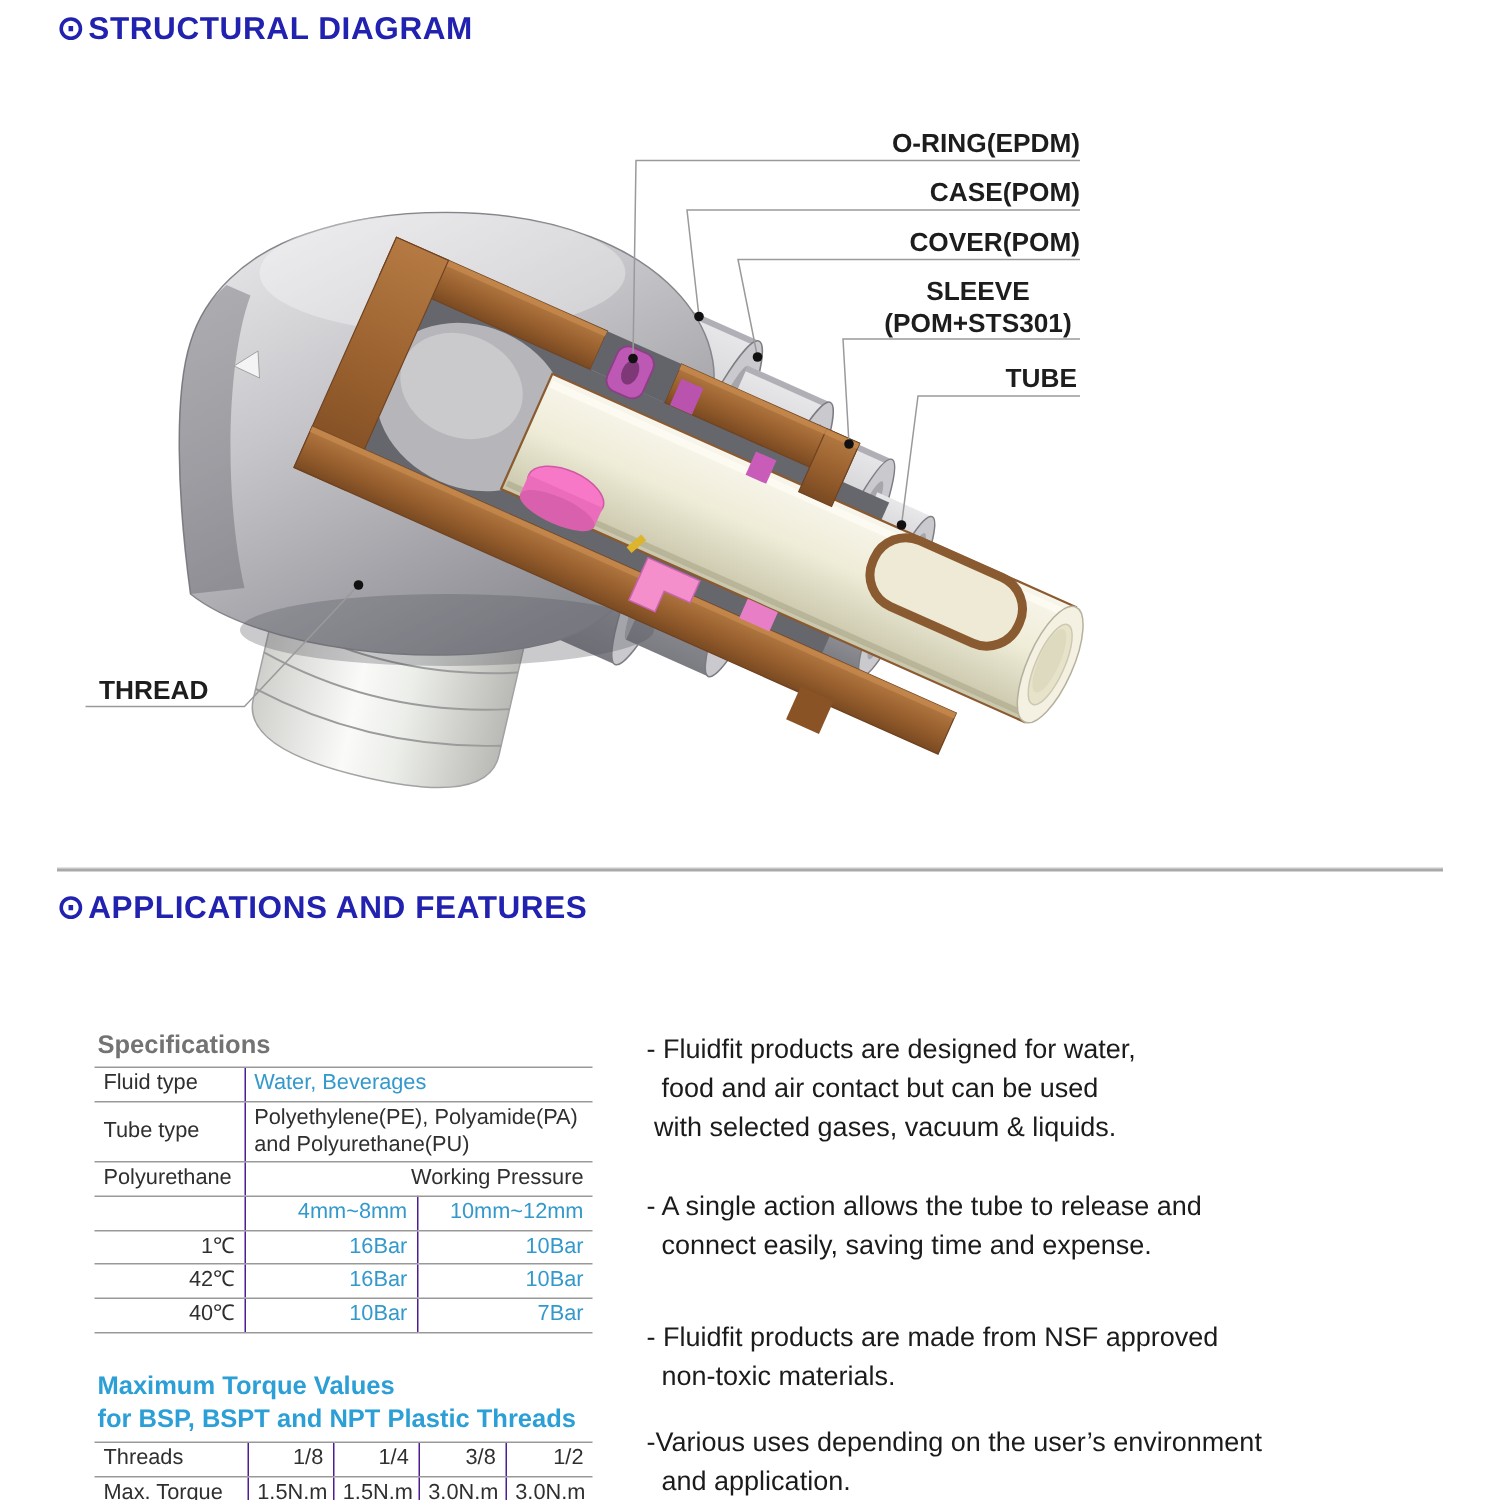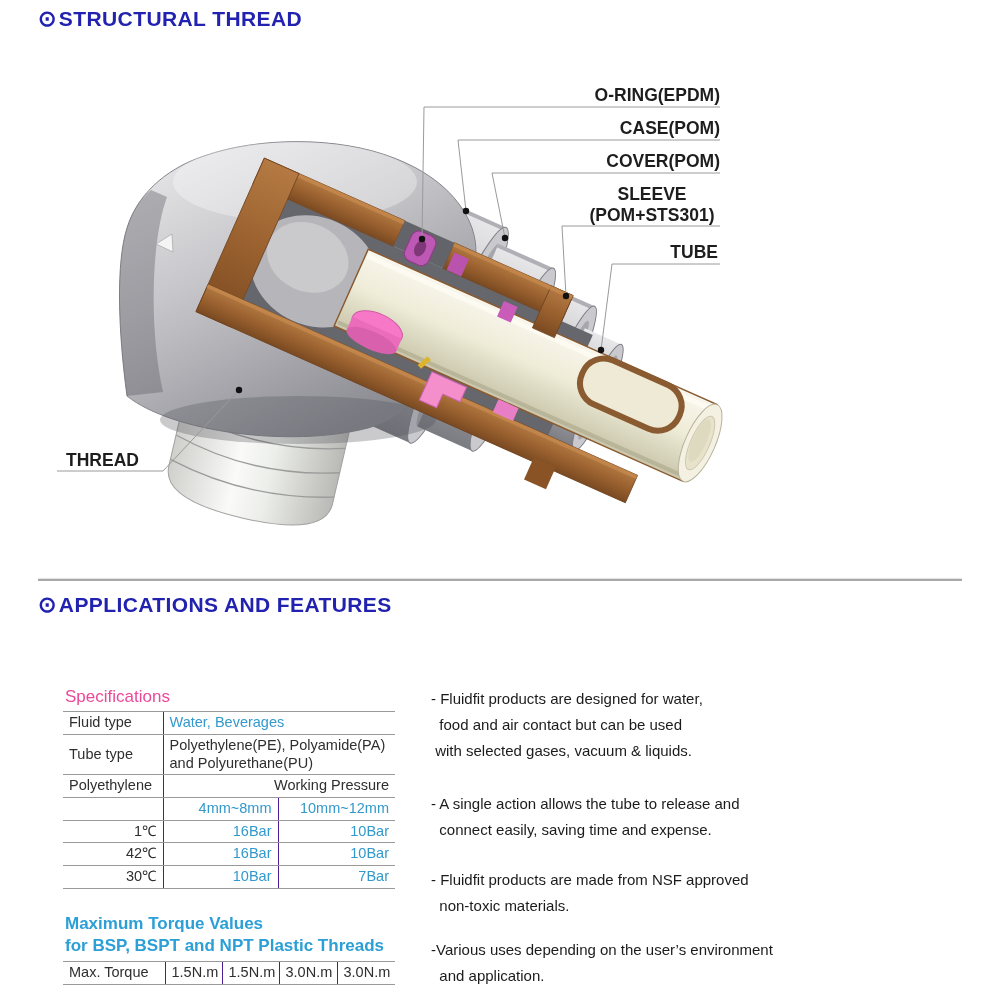--- a/index.html
+++ b/index.html
@@ -9,37 +9,37 @@
         color:#2222b0;letter-spacing:.4px;white-space:nowrap;}
   .section-title .marker{font-size:22px;margin-right:2px;}
   #title1{left:38px;top:6px;}
   #title2{left:38px;top:592px;}
   .divider{position:absolute;left:38px;top:578px;width:924px;height:2px;
         background:#a9a9a9;border-top:1px solid #e3e3e3;}
   #diagram-svg{position:absolute;left:0;top:0;}
 
   
   .left-col{position:absolute;left:63px;top:686px;width:334px;}
-  .sub-heading{margin:0 0 4px 2px;font-size:17px;font-weight:normal;color:#ec4899;line-height:1.25;}
+  .sub-heading{margin:0 0 4px 2px;font-size:17px;font-weight:bold;color:#737373;line-height:1.25;}
   table{border-collapse:collapse;width:332px;table-layout:fixed;
         font-size:14.5px;color:#2f2f2f;}
   td{border-top:1px solid #999;border-bottom:1px solid #999;padding:2px 6px;line-height:1.22;
      overflow:hidden;}
   .vsep{border-left:1px solid #4c1d95;}
   .c{text-align:right;}
   .blue{color:#3399cc;}
   .prewrap{white-space:pre-line;}
   .torque-heading{margin:24px 0 4px 2px;font-size:17px;font-weight:bold;color:#2b9fd6;line-height:1.3;}
   .torque-heading div{white-space:nowrap;}
 
   
   .right-col{position:absolute;left:431px;top:686px;width:540px;
-        font-size:15px;line-height:26px;color:#1b1b1b;}
+        font-size:18px;line-height:26px;color:#1b1b1b;}
   .bullet{white-space:pre-wrap;margin:0 0 27px 0;}
-  .bullet.b2{margin-bottom:24px;}
+  .bullet.b2{margin-bottom:35px;}
   .bullet.b3{margin-bottom:18px;}
   .bullet.b4{margin-bottom:0;}
 
   text.part-label{font-family:"Liberation Sans",sans-serif;font-size:17.5px;
         font-weight:bold;fill:#1d1d1d;}
 </style>
 </head>
 <body>
 
 <div class="page">
@@ -197,21 +197,21 @@
     <text class="part-label" x="720" y="101" text-anchor="end">O-RING(EPDM)</text>
     <text class="part-label" x="720" y="134" text-anchor="end">CASE(POM)</text>
     <text class="part-label" x="720" y="167" text-anchor="end">COVER(POM)</text>
     <text class="part-label" x="652" y="200" text-anchor="middle">SLEEVE</text>
     <text class="part-label" x="652" y="221" text-anchor="middle">(POM+STS301)</text>
     <text class="part-label" x="718" y="258" text-anchor="end">TUBE</text>
     <text class="part-label" x="66" y="466">THREAD</text>
   </svg>
 
   <h1 id="title1" class="section-title">
-    <span class="marker">⊙</span><span>STRUCTURAL THREAD</span>
+    <span class="marker">⊙</span><span>STRUCTURAL DIAGRAM</span>
   </h1>
 
   <div class="divider"></div>
 
   <h1 id="title2" class="section-title">
     <span class="marker">⊙</span><span>APPLICATIONS AND FEATURES</span>
   </h1>
 
   <div class="left-col">
     <h2 class="sub-heading">Specifications</h2>
@@ -226,60 +226,67 @@
           <tr>
         <td>Fluid type</td>
         <td colspan="2" class="vsep blue">Water, Beverages</td>
       </tr>
       <tr>
         <td>Tube type</td>
         <td colspan="2" class="vsep prewrap">Polyethylene(PE), Polyamide(PA)
 and Polyurethane(PU)</td>
       </tr>
       <tr>
-        <td>Polyethylene</td>
+        <td>Polyurethane</td>
         <td colspan="2" class="vsep c">Working Pressure</td>
       </tr>
       <tr>
         <td></td>
         <td class="vsep c blue">4mm~8mm</td>
         <td class="vsep c blue">10mm~12mm</td>
       </tr>
       <tr>
         <td class="c">1℃</td>
         <td class="vsep c blue">16Bar</td>
         <td class="vsep c blue">10Bar</td>
       </tr>
       <tr>
         <td class="c">42℃</td>
         <td class="vsep c blue">16Bar</td>
         <td class="vsep c blue">10Bar</td>
       </tr>
       <tr>
-        <td class="c">30℃</td>
+        <td class="c">40℃</td>
         <td class="vsep c blue">10Bar</td>
         <td class="vsep c blue">7Bar</td>
       </tr>
     </tbody>
       </table>
 
     <div class="torque-heading">
       <div>Maximum Torque Values</div>
       <div>for BSP, BSPT and NPT Plastic Threads</div>
     </div>
 
     <table>
       <colgroup>
           <col style="width:102px">
           <col style="width:57px">
           <col style="width:57px">
           <col style="width:58px">
           <col style="width:58px">
         </colgroup>
       <tbody>
+          <tr>
+        <td>Threads</td>
+        <td class="vsep c">1/8</td>
+        <td class="vsep c">1/4</td>
+        <td class="vsep c">3/8</td>
+        <td class="vsep c">1/2</td>
+      </tr>
       <tr>
         <td>Max. Torque</td>
         <td class="vsep c">1.5N.m</td>
         <td class="vsep c">1.5N.m</td>
         <td class="vsep c">3.0N.m</td>
         <td class="vsep c">3.0N.m</td>
       </tr>
     </tbody>
       </table>
   </div>

